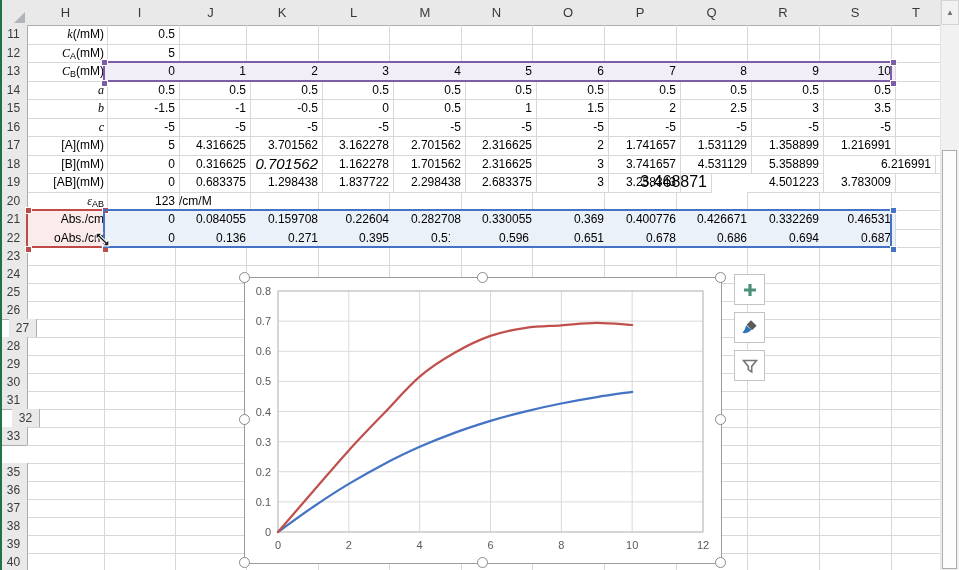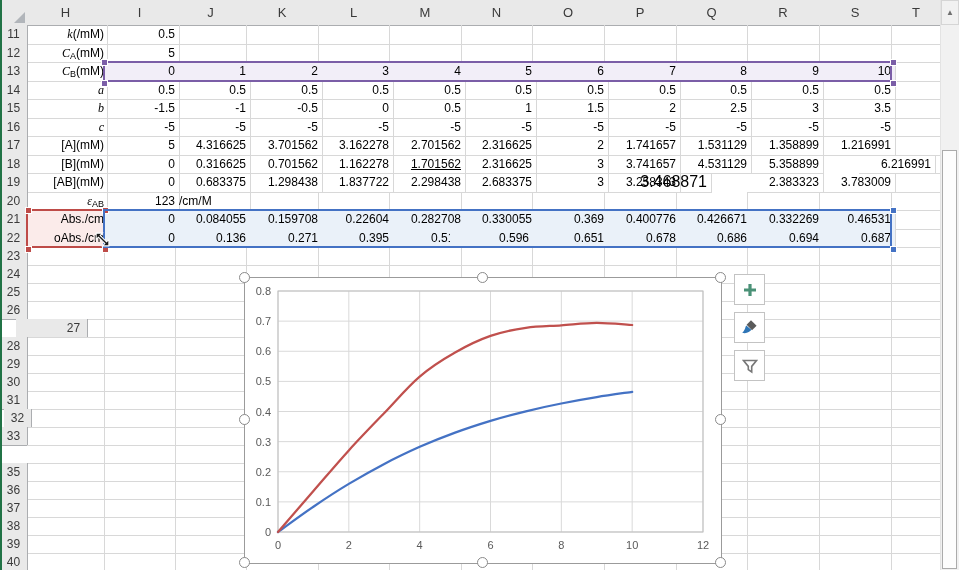--- a/index.html
+++ b/index.html
@@ -172,44 +172,44 @@
       <div class="cell num" style="left: 676px; top: 136px; width: 71px; height: 18.5px; line-height: 18.5px; font-size: 12px; position: absolute;">1.531129</div>
       <div class="cell num" style="left: 747px; top: 136px; width: 72px; height: 18.5px; line-height: 18.5px; font-size: 12px; position: absolute;">1.358899</div>
       <div class="cell num" style="left: 819px; top: 136px; width: 72px; height: 18.5px; line-height: 18.5px; font-size: 12px; position: absolute;">1.216991</div>
       <div class="cell" style="left: 891px; top: 136px; width: 50px; height: 18.5px; line-height: 18.5px; font-size: 12px; position: absolute;"></div>
       <div class="hdr rowhdr" style="left: 0px; top: 154.5px; width: 27px; height: 18.5px; position: absolute;">18</div>
       <div class="cell lbl" style="left: 27px; top: 154.5px; width: 77px; height: 18.5px; line-height: 18.5px; font-size: 12px; position: absolute;">
         <span>[B](mM)</span>
       </div>
       <div class="cell num" style="left: 104px; top: 154.5px; width: 71px; height: 18.5px; line-height: 18.5px; font-size: 12px; position: absolute;">0</div>
       <div class="cell num" style="left: 175px; top: 154.5px; width: 71px; height: 18.5px; line-height: 18.5px; font-size: 12px; position: absolute;">0.316625</div>
-      <div class="cell num" style="left: 246px; top: 154.5px; width: 72px; height: 18.5px; line-height: 18.5px; font-size: 12px; position: absolute;">0.701562</div>
+      <div class="cell num" style="left: 246px; top: 154.5px; width: 72px; height: 18.5px; line-height: 18.5px; font-size: 15px; position: absolute; font-style: italic;">0.701562</div>
       <div class="cell num" style="left: 318px; top: 154.5px; width: 71px; height: 18.5px; line-height: 18.5px; font-size: 12px; position: absolute;">1.162278</div>
-      <div class="cell num" style="left: 389px; top: 154.5px; width: 72px; height: 18.5px; line-height: 18.5px; font-size: 12px; position: absolute; text-decoration: underline;">1.701562</div>
+      <div class="cell num" style="left: 389px; top: 154.5px; width: 72px; height: 18.5px; line-height: 18.5px; font-size: 12px; position: absolute;">1.701562</div>
       <div class="cell num" style="left: 461px; top: 154.5px; width: 71px; height: 18.5px; line-height: 18.5px; font-size: 12px; position: absolute;">2.316625</div>
       <div class="cell num" style="left: 532px; top: 154.5px; width: 72px; height: 18.5px; line-height: 18.5px; font-size: 12px; position: absolute;">3</div>
       <div class="cell num" style="left: 604px; top: 154.5px; width: 72px; height: 18.5px; line-height: 18.5px; font-size: 12px; position: absolute;">3.741657</div>
       <div class="cell num" style="left: 676px; top: 154.5px; width: 71px; height: 18.5px; line-height: 18.5px; font-size: 12px; position: absolute;">4.531129</div>
       <div class="cell num" style="left: 747px; top: 154.5px; width: 72px; height: 18.5px; line-height: 18.5px; font-size: 12px; position: absolute;">5.358899</div>
       <div class="cell num" style="left: 819px; top: 154.5px; width: 72px; height: 18.5px; line-height: 18.5px; font-size: 12px; position: absolute; margin-left: 40px;">6.216991</div>
       <div class="cell" style="left: 891px; top: 154.5px; width: 50px; height: 18.5px; line-height: 18.5px; font-size: 12px; position: absolute;"></div>
       <div class="hdr rowhdr" style="left: 0px; top: 173px; width: 27px; height: 18.5px; position: absolute;">19</div>
       <div class="cell lbl" style="left: 27px; top: 173px; width: 77px; height: 18.5px; line-height: 18.5px; font-size: 12px; position: absolute;">
         <span>[AB](mM)</span>
       </div>
       <div class="cell num" style="left: 104px; top: 173px; width: 71px; height: 18.5px; line-height: 18.5px; font-size: 12px; position: absolute;">0</div>
       <div class="cell num" style="left: 175px; top: 173px; width: 71px; height: 18.5px; line-height: 18.5px; font-size: 12px; position: absolute;">0.683375</div>
       <div class="cell num" style="left: 246px; top: 173px; width: 72px; height: 18.5px; line-height: 18.5px; font-size: 12px; position: absolute;">1.298438</div>
       <div class="cell num" style="left: 318px; top: 173px; width: 71px; height: 18.5px; line-height: 18.5px; font-size: 12px; position: absolute;">1.837722</div>
       <div class="cell num" style="left: 389px; top: 173px; width: 72px; height: 18.5px; line-height: 18.5px; font-size: 12px; position: absolute;">2.298438</div>
       <div class="cell num" style="left: 461px; top: 173px; width: 71px; height: 18.5px; line-height: 18.5px; font-size: 12px; position: absolute;">2.683375</div>
       <div class="cell num" style="left: 532px; top: 173px; width: 72px; height: 18.5px; line-height: 18.5px; font-size: 12px; position: absolute;">3</div>
       <div class="cell num" style="left: 604px; top: 173px; width: 72px; height: 18.5px; line-height: 18.5px; font-size: 12px; position: absolute;">3.258343</div>
       <div class="cell num" style="left: 636px; top: 173px; width: 71px; height: 18.5px; line-height: 18.5px; font-size: 16px; position: absolute;">3.468871</div>
-      <div class="cell num" style="left: 747px; top: 173px; width: 72px; height: 18.5px; line-height: 18.5px; font-size: 12px; position: absolute;">2.383323</div>
+      <div class="cell num" style="left: 747px; top: 173px; width: 72px; height: 18.5px; line-height: 18.5px; font-size: 12px; position: absolute;">4.501223</div>
       <div class="cell num" style="left: 819px; top: 173px; width: 72px; height: 18.5px; line-height: 18.5px; font-size: 12px; position: absolute;">3.783009</div>
       <div class="cell" style="left: 891px; top: 173px; width: 50px; height: 18.5px; line-height: 18.5px; font-size: 12px; position: absolute;"></div>
       <div class="hdr rowhdr" style="left: 0px; top: 191.5px; width: 27px; height: 18.5px; position: absolute;">20</div>
       <div class="cell lbl" style="left: 27px; top: 191.5px; width: 77px; height: 18.5px; line-height: 18.5px; font-size: 12px; position: absolute;">
         <i>ε</i>
         <span class="sub">AB</span>
       </div>
       <div class="cell num" style="left: 104px; top: 191.5px; width: 71px; height: 18.5px; line-height: 18.5px; font-size: 12px; position: absolute;">123</div>
       <div class="cell txt" style="left: 175px; top: 191.5px; width: 71px; height: 18.5px; line-height: 18.5px; font-size: 12px; position: absolute;">/cm/M</div>
       <div class="cell" style="left: 246px; top: 191.5px; width: 72px; height: 18.5px; line-height: 18.5px; font-size: 12px; position: absolute;"></div>
@@ -303,21 +303,21 @@
       <div class="cell" style="left: 246px; top: 301px; width: 72px; height: 18px; line-height: 18px; font-size: 12px; position: absolute;"></div>
       <div class="cell" style="left: 318px; top: 301px; width: 71px; height: 18px; line-height: 18px; font-size: 12px; position: absolute;"></div>
       <div class="cell" style="left: 389px; top: 301px; width: 72px; height: 18px; line-height: 18px; font-size: 12px; position: absolute;"></div>
       <div class="cell" style="left: 461px; top: 301px; width: 71px; height: 18px; line-height: 18px; font-size: 12px; position: absolute;"></div>
       <div class="cell" style="left: 532px; top: 301px; width: 72px; height: 18px; line-height: 18px; font-size: 12px; position: absolute;"></div>
       <div class="cell" style="left: 604px; top: 301px; width: 72px; height: 18px; line-height: 18px; font-size: 12px; position: absolute;"></div>
       <div class="cell" style="left: 676px; top: 301px; width: 71px; height: 18px; line-height: 18px; font-size: 12px; position: absolute;"></div>
       <div class="cell" style="left: 747px; top: 301px; width: 72px; height: 18px; line-height: 18px; font-size: 12px; position: absolute;"></div>
       <div class="cell" style="left: 819px; top: 301px; width: 72px; height: 18px; line-height: 18px; font-size: 12px; position: absolute;"></div>
       <div class="cell" style="left: 891px; top: 301px; width: 50px; height: 18px; line-height: 18px; font-size: 12px; position: absolute;"></div>
-      <div class="hdr rowhdr" style="left: 16px; top: 319px; width: 27px; height: 18px; position: absolute; padding-left: 44px;">27</div>
+      <div class="hdr rowhdr" style="left: 9px; top: 319px; width: 27px; height: 18px; position: absolute;">27</div>
       <div class="cell" style="left: 27px; top: 319px; width: 77px; height: 18px; line-height: 18px; font-size: 12px; position: absolute;"></div>
       <div class="cell" style="left: 104px; top: 319px; width: 71px; height: 18px; line-height: 18px; font-size: 12px; position: absolute;"></div>
       <div class="cell" style="left: 175px; top: 319px; width: 71px; height: 18px; line-height: 18px; font-size: 12px; position: absolute;"></div>
       <div class="cell" style="left: 246px; top: 319px; width: 72px; height: 18px; line-height: 18px; font-size: 12px; position: absolute;"></div>
       <div class="cell" style="left: 318px; top: 319px; width: 71px; height: 18px; line-height: 18px; font-size: 12px; position: absolute;"></div>
       <div class="cell" style="left: 389px; top: 319px; width: 72px; height: 18px; line-height: 18px; font-size: 12px; position: absolute;"></div>
       <div class="cell" style="left: 461px; top: 319px; width: 71px; height: 18px; line-height: 18px; font-size: 12px; position: absolute;"></div>
       <div class="cell" style="left: 532px; top: 319px; width: 72px; height: 18px; line-height: 18px; font-size: 12px; position: absolute;"></div>
       <div class="cell" style="left: 604px; top: 319px; width: 72px; height: 18px; line-height: 18px; font-size: 12px; position: absolute;"></div>
       <div class="cell" style="left: 676px; top: 319px; width: 71px; height: 18px; line-height: 18px; font-size: 12px; position: absolute;"></div>
@@ -373,21 +373,21 @@
       <div class="cell" style="left: 246px; top: 391px; width: 72px; height: 18px; line-height: 18px; font-size: 12px; position: absolute;"></div>
       <div class="cell" style="left: 318px; top: 391px; width: 71px; height: 18px; line-height: 18px; font-size: 12px; position: absolute;"></div>
       <div class="cell" style="left: 389px; top: 391px; width: 72px; height: 18px; line-height: 18px; font-size: 12px; position: absolute;"></div>
       <div class="cell" style="left: 461px; top: 391px; width: 71px; height: 18px; line-height: 18px; font-size: 12px; position: absolute;"></div>
       <div class="cell" style="left: 532px; top: 391px; width: 72px; height: 18px; line-height: 18px; font-size: 12px; position: absolute;"></div>
       <div class="cell" style="left: 604px; top: 391px; width: 72px; height: 18px; line-height: 18px; font-size: 12px; position: absolute;"></div>
       <div class="cell" style="left: 676px; top: 391px; width: 71px; height: 18px; line-height: 18px; font-size: 12px; position: absolute;"></div>
       <div class="cell" style="left: 747px; top: 391px; width: 72px; height: 18px; line-height: 18px; font-size: 12px; position: absolute;"></div>
       <div class="cell" style="left: 819px; top: 391px; width: 72px; height: 18px; line-height: 18px; font-size: 12px; position: absolute;"></div>
       <div class="cell" style="left: 891px; top: 391px; width: 50px; height: 18px; line-height: 18px; font-size: 12px; position: absolute;"></div>
-      <div class="hdr rowhdr" style="left: 4px; top: 409px; width: 27px; height: 18px; position: absolute; text-align: right;">32</div>
+      <div class="hdr rowhdr" style="left: 12px; top: 409px; width: 27px; height: 18px; position: absolute; text-align: right;">32</div>
       <div class="cell" style="left: 27px; top: 409px; width: 77px; height: 18px; line-height: 18px; font-size: 12px; position: absolute;"></div>
       <div class="cell" style="left: 104px; top: 409px; width: 71px; height: 18px; line-height: 18px; font-size: 12px; position: absolute;"></div>
       <div class="cell" style="left: 175px; top: 409px; width: 71px; height: 18px; line-height: 18px; font-size: 12px; position: absolute;"></div>
       <div class="cell" style="left: 246px; top: 409px; width: 72px; height: 18px; line-height: 18px; font-size: 12px; position: absolute;"></div>
       <div class="cell" style="left: 318px; top: 409px; width: 71px; height: 18px; line-height: 18px; font-size: 12px; position: absolute;"></div>
       <div class="cell" style="left: 389px; top: 409px; width: 72px; height: 18px; line-height: 18px; font-size: 12px; position: absolute;"></div>
       <div class="cell" style="left: 461px; top: 409px; width: 71px; height: 18px; line-height: 18px; font-size: 12px; position: absolute;"></div>
       <div class="cell" style="left: 532px; top: 409px; width: 72px; height: 18px; line-height: 18px; font-size: 12px; position: absolute;"></div>
       <div class="cell" style="left: 604px; top: 409px; width: 72px; height: 18px; line-height: 18px; font-size: 12px; position: absolute;"></div>
       <div class="cell" style="left: 676px; top: 409px; width: 71px; height: 18px; line-height: 18px; font-size: 12px; position: absolute;"></div>

